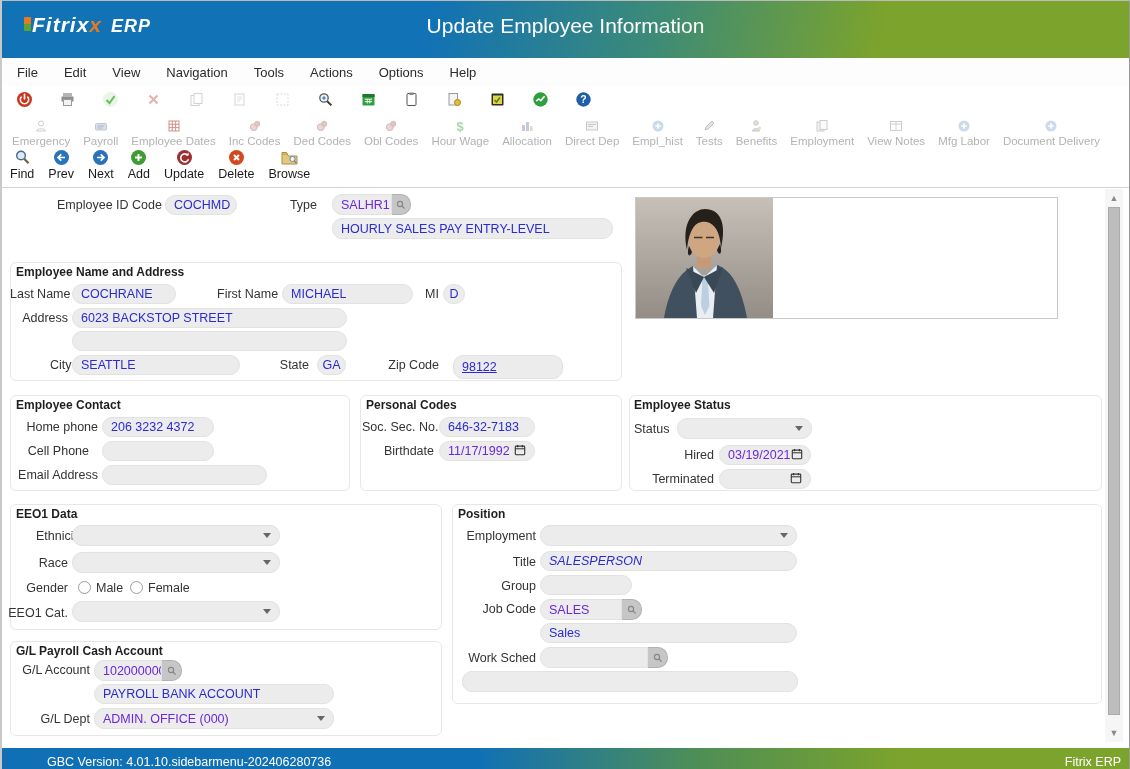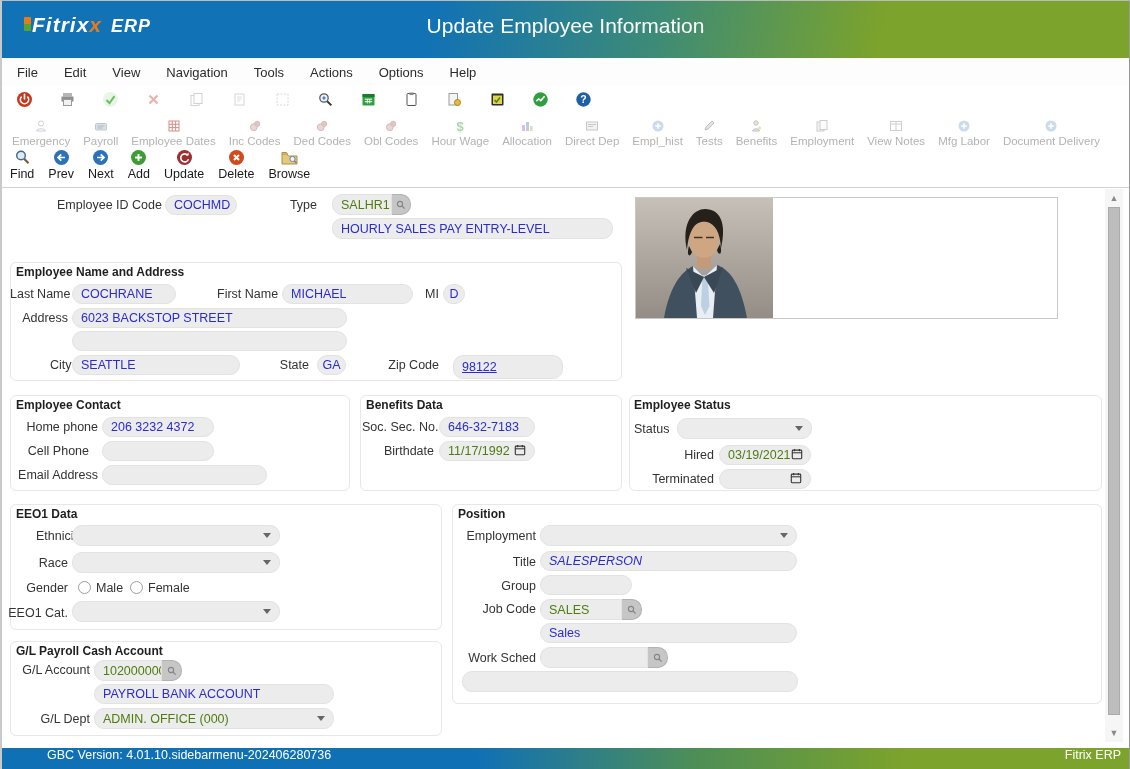--- a/index.html
+++ b/index.html
@@ -38,21 +38,21 @@
   .nav { display:flex; flex-direction:column; align-items:center; gap:1px; font-size:12.5px; color:#1a1a1a; white-space:nowrap; }
   .nav svg { display:block; }
   .tbdiv { position:absolute; left:0; top:186px; width:100%; height:0; border-top:1px solid #d2d2d2; }
 
   
   .lbl { position:absolute; font-size:12.5px; color:#333; text-align:right; white-space:nowrap; }
   .lbl.left { text-align:left; }
   .fld { position:absolute; background:#ececec; border:1px solid #e2e2e2; border-radius:10px;
          font-size:12.5px; color:#2b2bd1; padding:0 8px; display:flex; align-items:center;
          white-space:nowrap; overflow:hidden; }
-  .fld.dark { color:#4d7c0f; }
+  .fld.dark { color:#6d28d9; }
   .fld.center { justify-content:center; padding:0 2px; }
   .fld.att { border-top-right-radius:0; border-bottom-right-radius:0; }
   .lkp { position:absolute; background:#c6c6c6; border:1px solid #b2b2b2; border-left:none;
          border-radius:0 10px 10px 0; display:flex; align-items:center; justify-content:center; }
   .caret { margin-left:auto; width:0; height:0; border-left:4px solid transparent;
            border-right:4px solid transparent; border-top:5px solid #666; }
   .calico { margin-left:auto; }
   .sec { position:absolute; border:1px solid #e7e7e7; border-radius:6px; background:#fff; }
   .sec-title { position:absolute; font-size:12px; font-weight:bold; color:#1f1f1f; white-space:nowrap; }
   .radio { position:absolute; width:13px; height:13px; border:1px solid #9d9d9d; border-radius:50%; background:#fff; }
@@ -63,21 +63,21 @@
 
   
   .sb-track { position:absolute; left:1103px; top:188px; width:18px; height:553px; background:#f6f6f6; }
   .sb-up { position:absolute; left:1103px; top:191px; width:18px; height:12px; color:#8a8a8a; font-size:9px; text-align:center; line-height:12px; }
   .sb-dn { position:absolute; left:1103px; top:726px; width:18px; height:12px; color:#8a8a8a; font-size:9px; text-align:center; line-height:12px; }
   .sb-thumb { position:absolute; left:1106px; top:206px; width:12px; height:508px; background:#bdbdbd; border:1px solid #ababab; }
 
   
   .statusbar { position:absolute; left:0; top:747px; width:100%; height:21px;
                background:linear-gradient(90deg,#1070b6 0%,#1070b6 42%,#4f8f55 62%,#7ca32b 80%,#7ca32b 100%);
-               color:#fff; font-size:12.5px; display:flex; align-items:flex-start; }
+               color:#fff; font-size:12.5px; display:flex; align-items:flex-end; }
   .statusbar .sb-left { padding-left:45px; }
   .statusbar .sb-right { margin-left:auto; padding-right:8px; }
 </style>
 </head>
 <body>
 
 <div class="win">
 
   <div class="hdr">
     <div class="logo">
@@ -416,21 +416,21 @@
   <div class="sec" style="left:8px; top:394px; width:340px; height:96px;"></div>
   <div class="sec-title" style="left:14px; top:397px;">Employee Contact</div>
   <div class="lbl" style="left:14px; top:419px; width:82px;">Home phone</div>
   <div class="fld" style="left:100px; top:416px; width:112px; height:20px;">206 3232 4372</div>
   <div class="lbl" style="left:5px; top:443px; width:82px;text-align:right;">Cell Phone</div>
   <div class="fld" style="left:100px; top:440px; width:112px; height:20px;"></div>
   <div class="lbl" style="left:10px; top:467px; width:86px;">Email Address</div>
   <div class="fld" style="left:100px; top:464px; width:165px; height:20px;"></div>
 
   <div class="sec" style="left:358px; top:394px; width:262px; height:96px;"></div>
-  <div class="sec-title" style="left:364px; top:397px;">Benefits Data</div>
+  <div class="sec-title" style="left:364px; top:397px;">Personal Codes</div>
   <div class="lbl" style="left:360px; top:419px; width:72px;">Soc. Sec. No.</div>
   <div class="fld" style="left:437px; top:416px; width:96px; height:20px;">646-32-7183</div>
   <div class="lbl" style="left:368px; top:443px; width:64px;">Birthdate</div>
   <div class="fld dark" style="left:437px; top:440px; width:96px; height:20px;">
       <span>11/17/1992</span>
       <span class="calico"><svg width="12" height="12" viewBox="0 0 14 14">
           <rect x="1.5" y="2.5" width="11" height="10" rx="1" fill="none" stroke="#333" stroke-width="1.3"></rect>
           <path d="M4.2 1.2v2.6M9.8 1.2v2.6" stroke="#333" stroke-width="1.3"></path>
           <rect x="1.5" y="5" width="11" height="1.2" fill="#333"></rect>
         </svg></span>

